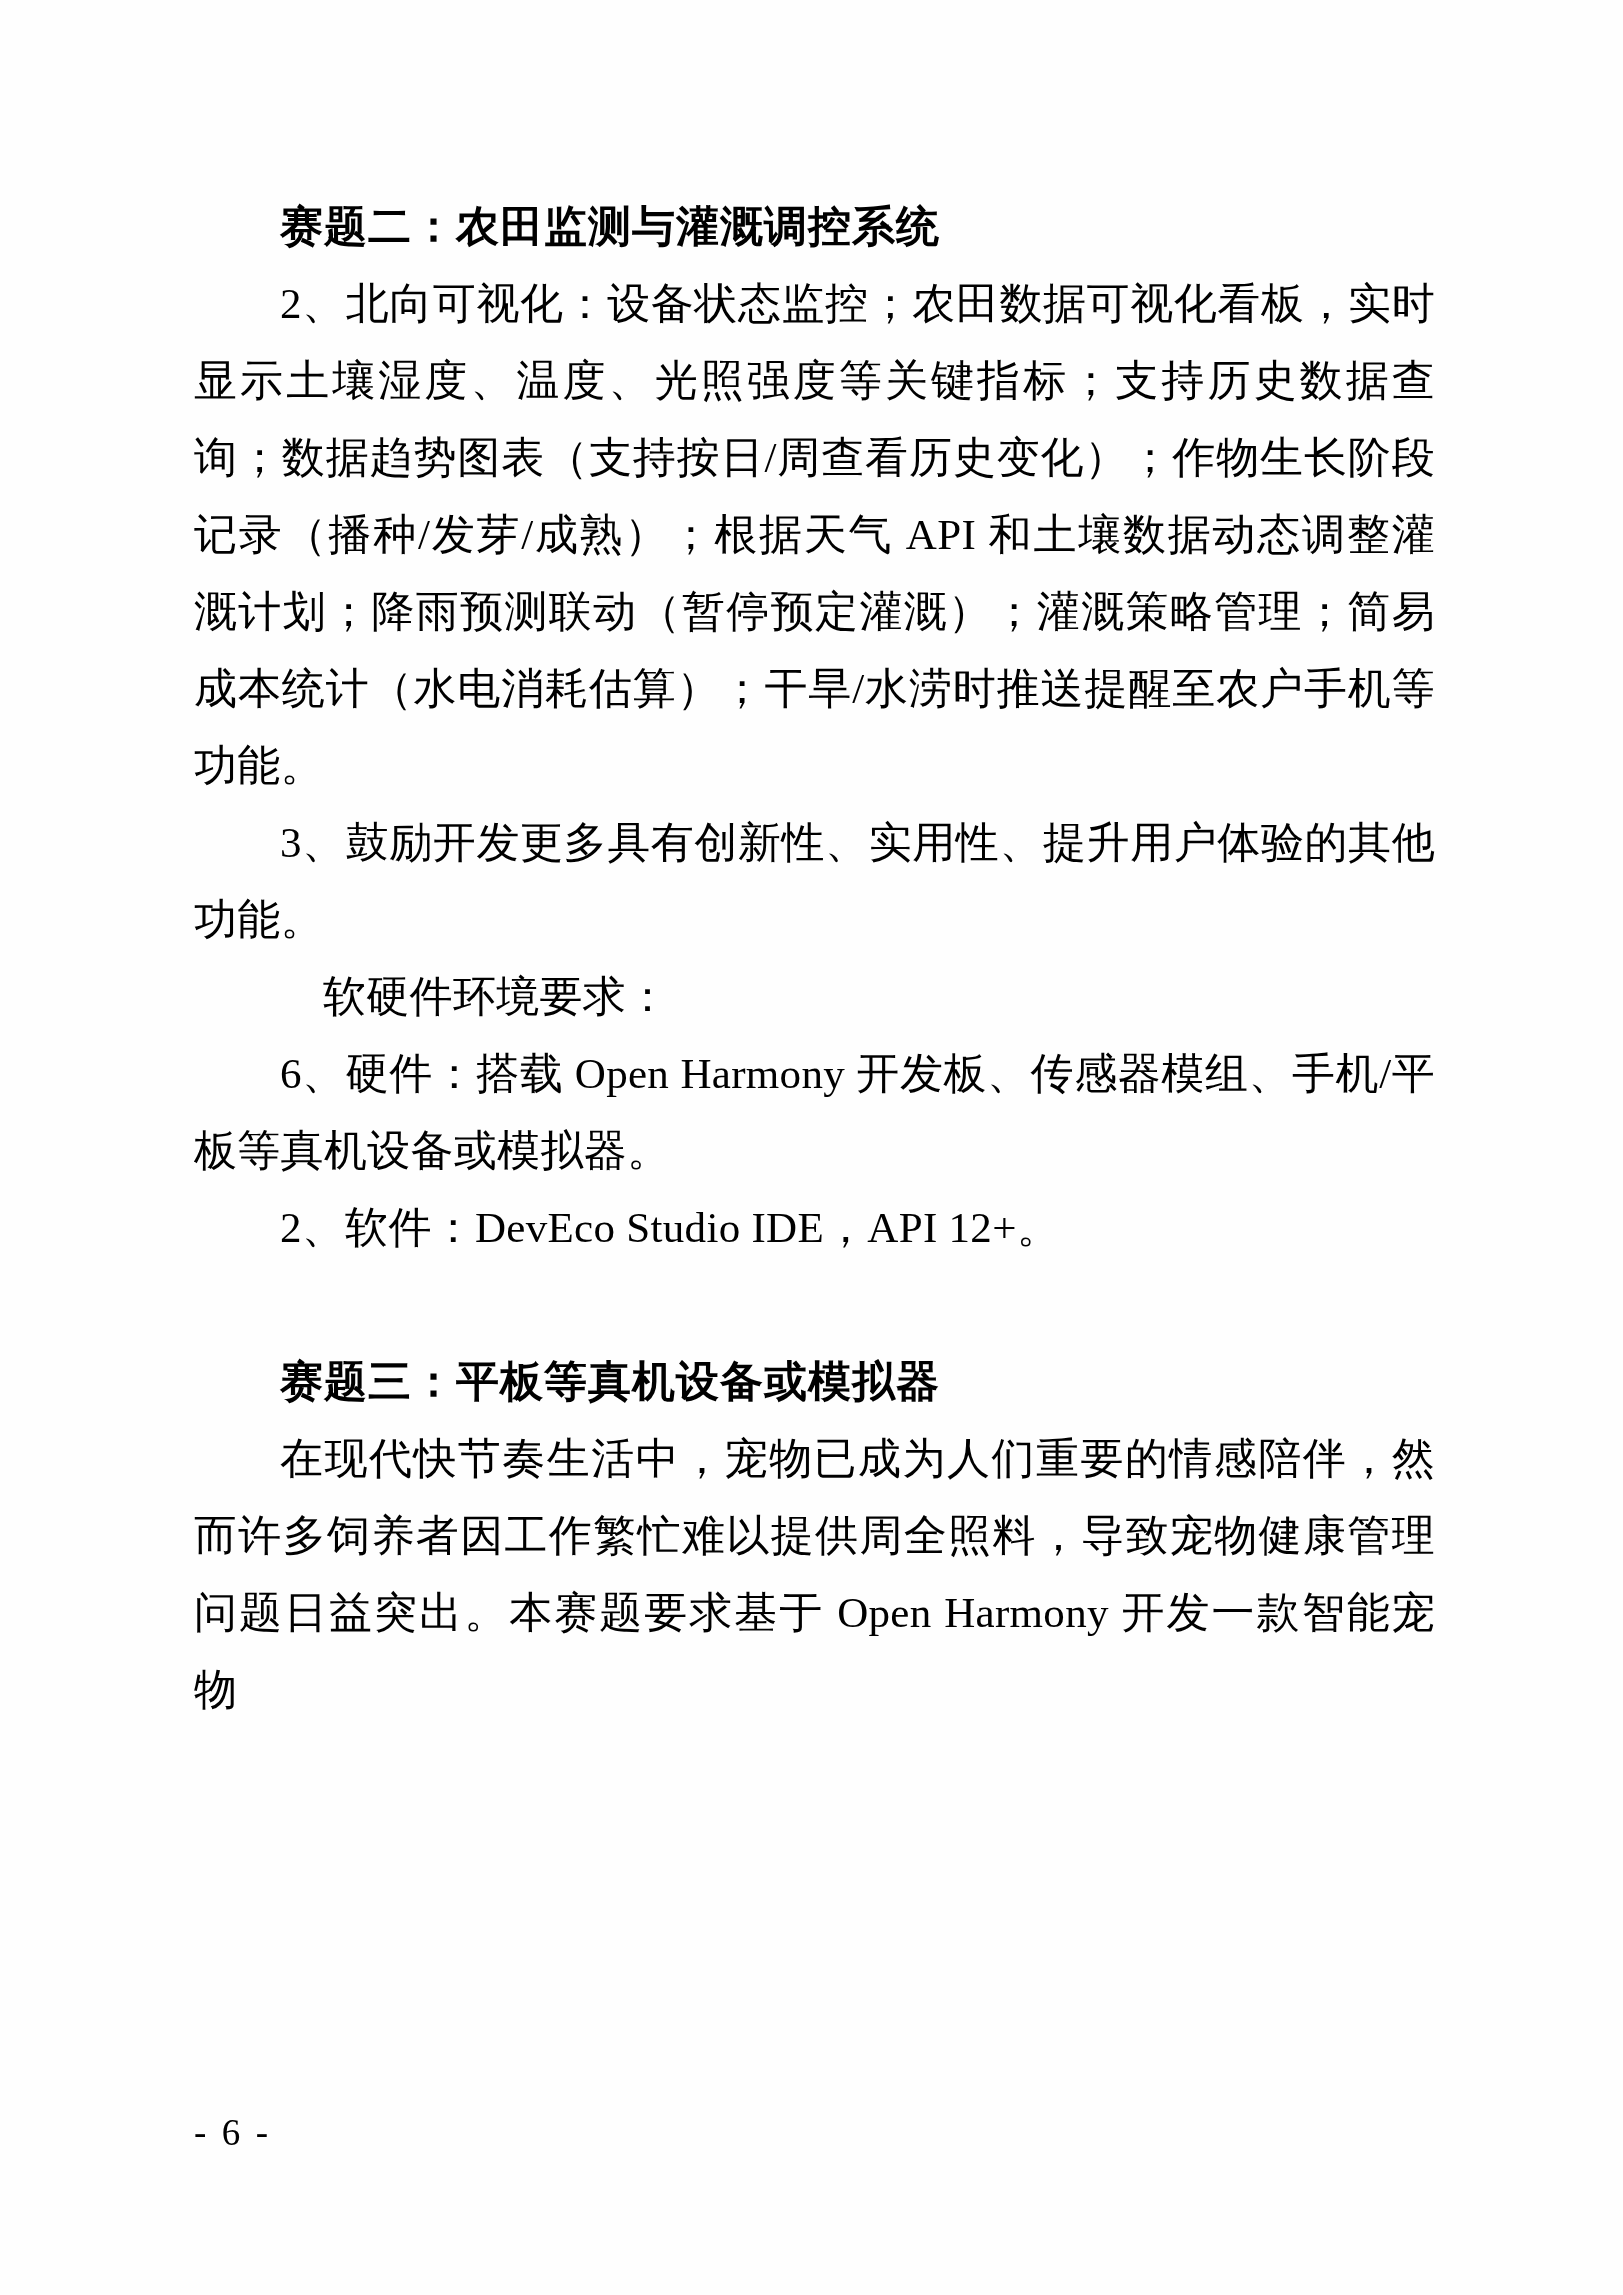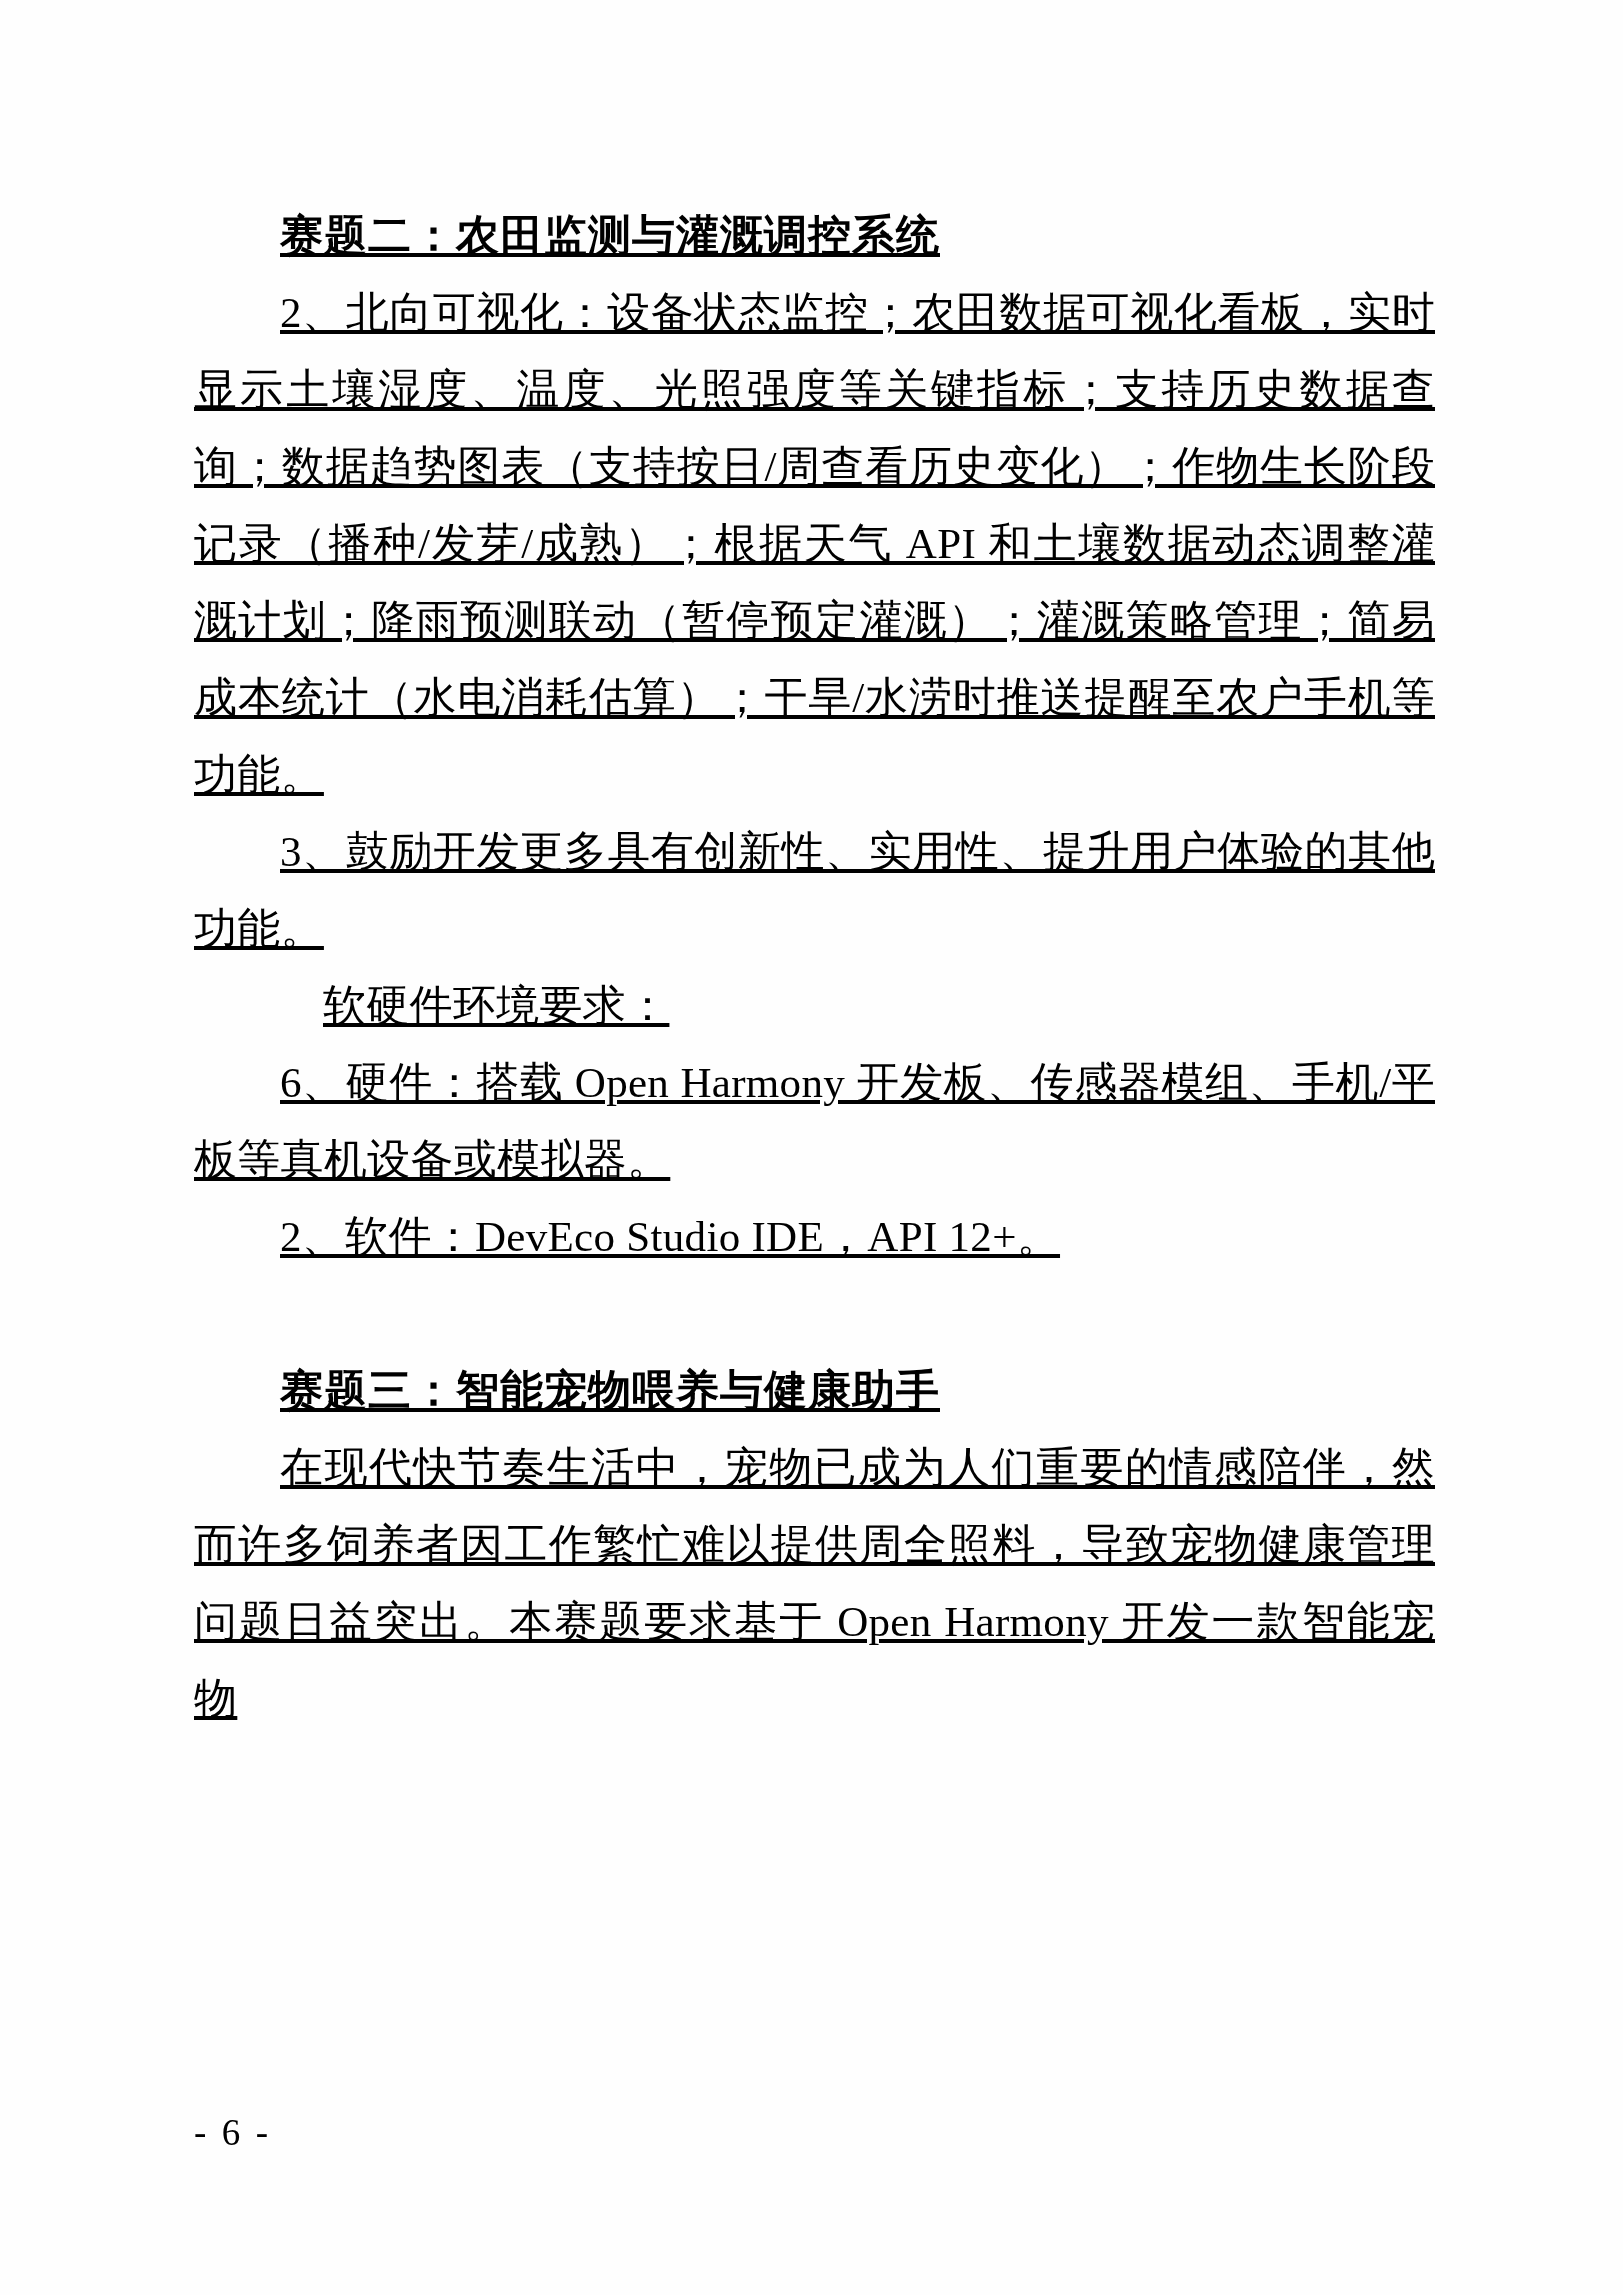--- a/index.html
+++ b/index.html
@@ -12,23 +12,22 @@
     width: 1623px;
     height: 2295px;
     background: #fefefe;
     color: #000000;
     font-family: "Liberation Serif", "DejaVu Serif", serif;
     overflow: hidden;
   }
   .content {
     position: absolute;
     left: 194px;
-    top: 197px;
+    top: 188px;
     width: 1241px;
-    text-decoration: underline;
   }
   .content p {
     margin: 0;
     font-size: 43px;
     line-height: 77px;
     text-align: justify;
     text-justify: inter-character;
     text-align-last: left;
     text-indent: 2em;
     word-break: break-all;
@@ -60,18 +59,18 @@
 <body>
 
 <div class="page">
   <div class="content">
     <p class="heading">赛题二：农田监测与灌溉调控系统</p>
     <p>2、北向可视化：设备状态监控；农田数据可视化看板，实时显示土壤湿度、温度、光照强度等关键指标；支持历史数据查询；数据趋势图表（支持按日/周查看历史变化）；作物生长阶段记录（播种/发芽/成熟）；根据天气 API 和土壤数据动态调整灌溉计划；降雨预测联动（暂停预定灌溉）；灌溉策略管理；简易成本统计（水电消耗估算）；干旱/水涝时推送提醒至农户手机等功能。</p>
     <p>3、鼓励开发更多具有创新性、实用性、提升用户体验的其他功能。</p>
     <p class="indent3">软硬件环境要求：</p>
     <p>6、硬件：搭载 Open Harmony 开发板、传感器模组、手机/平板等真机设备或模拟器。</p>
     <p>2、软件：DevEco Studio IDE，API 12+。</p>
-    <p class="heading spaced-before">赛题三：智能宠物喂养与健康助手</p>
+    <p class="heading spaced-before">赛题三：平板等真机设备或模拟器</p>
     <p>在现代快节奏生活中，宠物已成为人们重要的情感陪伴，然而许多饲养者因工作繁忙难以提供周全照料，导致宠物健康管理问题日益突出。本赛题要求基于 Open Harmony 开发一款智能宠物</p>
   </div>
   <div class="footer">- 6 -</div>
 </div>
 
 
 </body></html>

